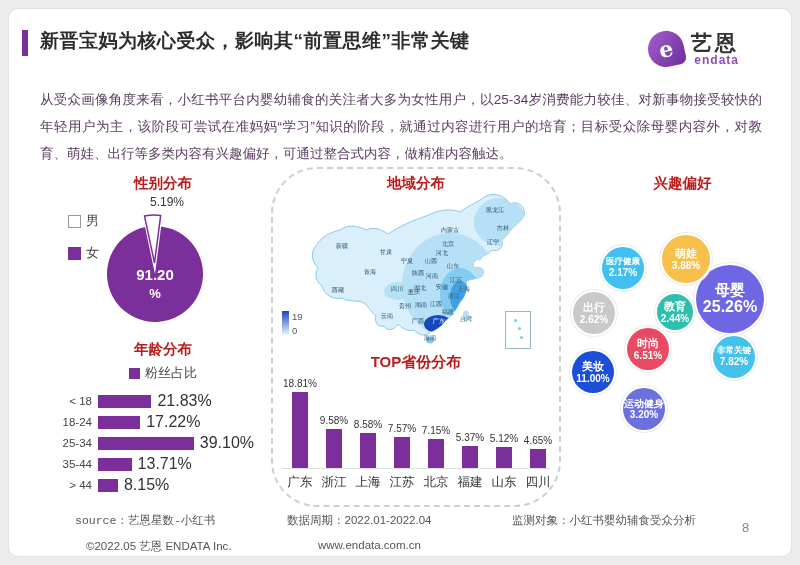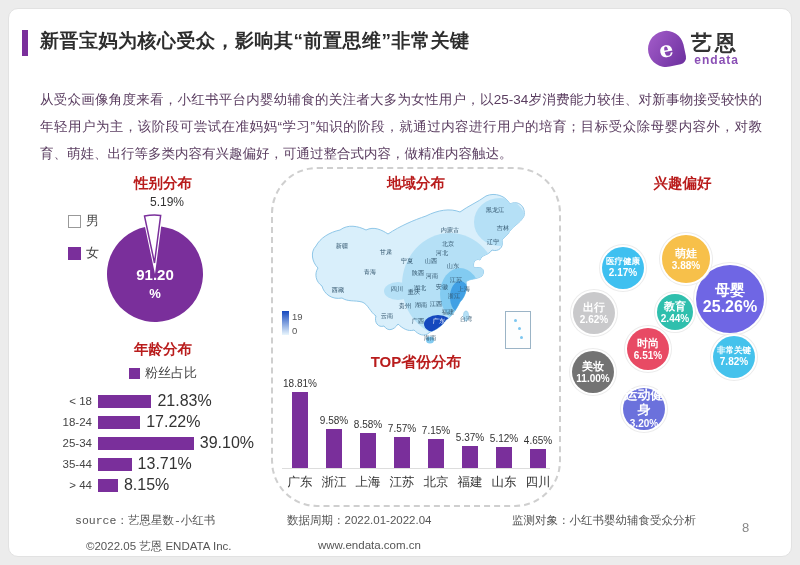--- a/index.html
+++ b/index.html
@@ -213,38 +213,38 @@
     <div class="prov-val" style="left: 258px; top: 63.214px;">4.65%</div>
     <div class="prov-name" style="left: 258px;">四川</div>
   </div>
 
 <div class="abs sec-title" style="left:565px;top:174px;width:235px;">兴趣偏好</div>
 <div class="abs" id="bubbles" style="left:565px;top:170px;width:235px;height:292px;">
     <div class="bubble" style="left: 131px; top: 95px; height: 68px; width: 68px; background: rgb(111, 102, 228);">
       <span style="font-size: 15px; font-weight: bold;">母婴</span>
       <span style="font-size: 16px; font-weight: bold;">25.26%</span>
     </div>
-    <div class="bubble" style="left: 7px; top: 181px; height: 42px; width: 42px; background: #737373;">
+    <div class="bubble" style="left: 7px; top: 181px; height: 42px; width: 42px; background: #1d4ed8;">
       <span style="font-size: 11px; font-weight: bold;">美妆</span>
       <span style="font-size: 10px; font-weight: bold;">11.00%</span>
     </div>
     <div class="bubble" style="left: 148px; top: 166px; height: 42px; width: 42px; background: rgb(69, 194, 236);">
       <span style="font-size: 8.5px; font-weight: bold;">非常关键</span>
       <span style="font-size: 10px; font-weight: bold;">7.82%</span>
     </div>
     <div class="bubble" style="left: 62px; top: 158px; height: 42px; width: 42px; background: rgb(232, 74, 100);">
       <span style="font-size: 11px; font-weight: bold;">时尚</span>
       <span style="font-size: 10px; font-weight: bold;">6.51%</span>
     </div>
     <div class="bubble" style="left: 97px; top: 65px; height: 48px; width: 48px; background: rgb(247, 192, 74);">
       <span style="font-size: 11px; font-weight: bold;">萌娃</span>
       <span style="font-size: 10px; font-weight: bold;">3.88%</span>
     </div>
     <div class="bubble" style="left: 58px; top: 218px; height: 42px; width: 42px; background: rgb(107, 113, 220);">
-      <span style="font-size: 13px; font-weight: bold;">运动健身</span>
+      <span style="font-size: 10px; font-weight: bold;">运动健身</span>
       <span style="font-size: 10px; font-weight: bold;">3.20%</span>
     </div>
     <div class="bubble" style="left: 8px; top: 122px; height: 42px; width: 42px; background: rgb(201, 201, 203);">
       <span style="font-size: 11px; font-weight: bold;">出行</span>
       <span style="font-size: 10px; font-weight: bold;">2.62%</span>
     </div>
     <div class="bubble" style="left: 92px; top: 124px; height: 36px; width: 36px; background: rgb(47, 191, 173);">
       <span style="font-size: 11px; font-weight: bold;">教育</span>
       <span style="font-size: 10px; font-weight: bold;">2.44%</span>
     </div>

